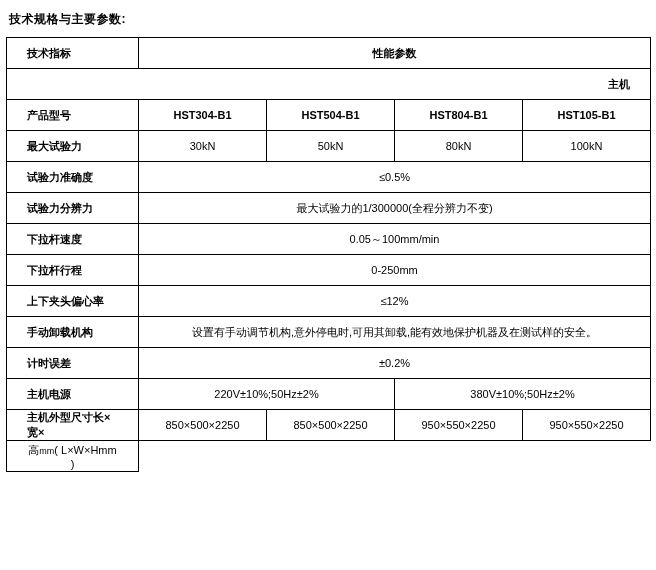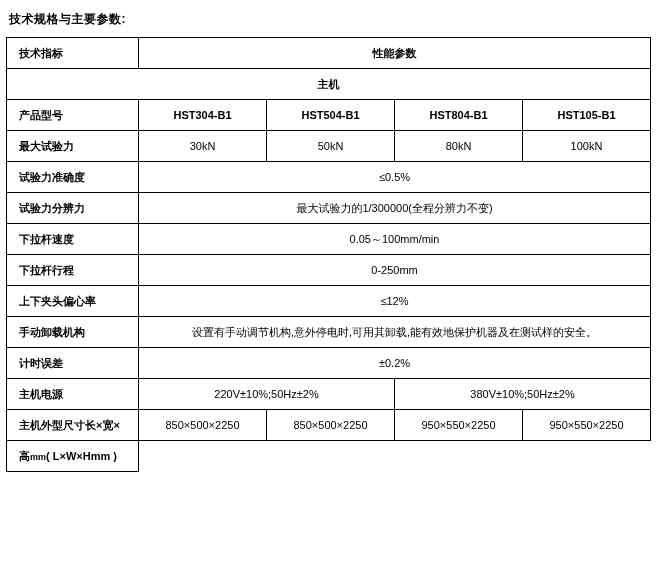--- a/index.html
+++ b/index.html
@@ -30,43 +30,43 @@
   table.spec {
     border-collapse: collapse;
     width: 644px;
     margin-left: 6px;
     table-layout: fixed;
   }
   table.spec td {
     border: 1px solid #000000;
     font-family: "Liberation Sans", "DejaVu Sans", sans-serif;
     font-size: 11px;
-    padding: 0 12px;
+    padding: 0 20px;
     height: 30px;
     vertical-align: middle;
   }
   td.label {
     text-align: left;
     font-weight: bold;
     font-size: 11.5px;
     width: 132px;
   }
   td.label-plain {
-    text-align: left;
-    font-weight: bold;
+    text-align: center;
+    font-weight: normal;
     font-size: 11.5px;
   }
   td.head-center {
     text-align: center;
     font-weight: bold;
     font-size: 11.5px;
     margin-left: 11px;
   }
   td.bold-left {
-    text-align: center;
+    text-align: right;
     font-weight: bold;
     font-size: 12px;
   }
   td.model {
     text-align: center;
     font-weight: bold;
     font-size: 12px;
     font-family: "Liberation Serif", "DejaVu Serif", serif;
   }
   td.val {

